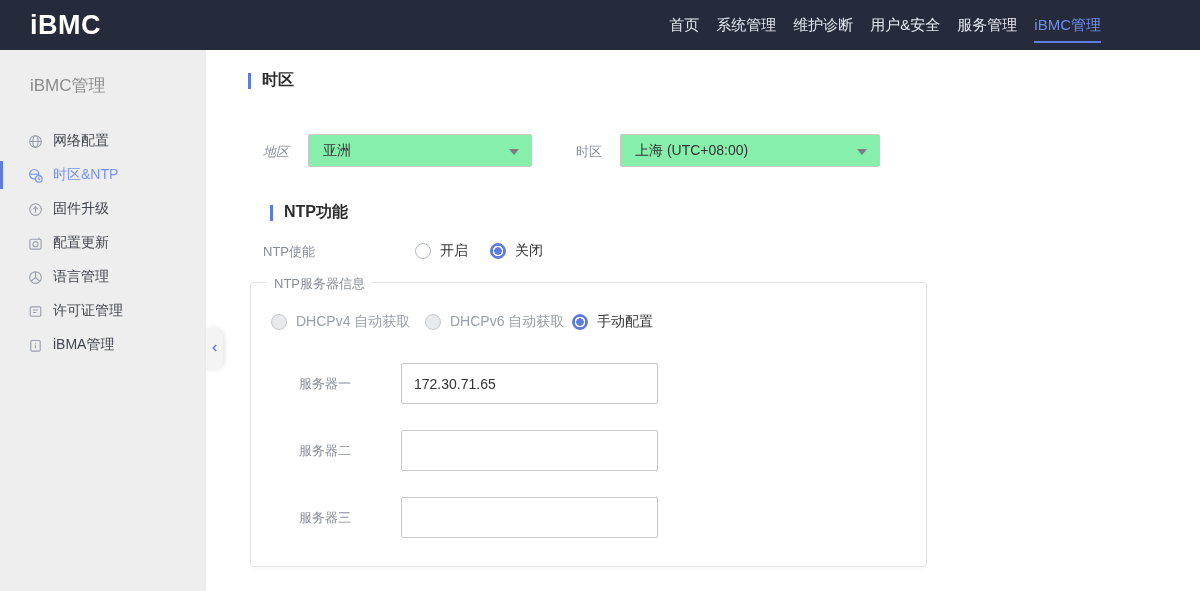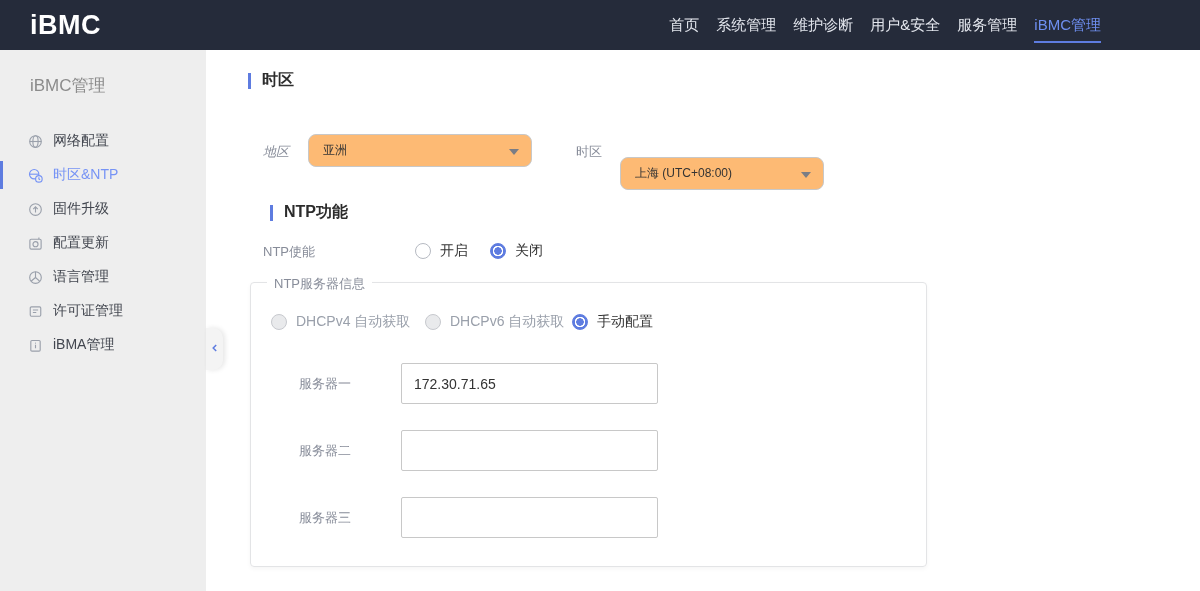--- a/index.html
+++ b/index.html
@@ -23,21 +23,21 @@
   .sb-item.active .sb-label { color:#7693f5; }
   .sb-item.active::before { content:""; position:absolute; left:0; top:3px; bottom:3px; width:3px; background:#5e7ce0; }
   .sb-ico svg { display:block; }
   .collapse-tab { position:absolute; left:206px; top:328px; width:17px; height:42px; background:#f4f4f4; border-radius:0 10px 10px 0; box-shadow:2px 0 5px rgba(0,0,0,.10); display:flex; align-items:center; justify-content:center; cursor:pointer; z-index:5; }
 
   
   .main { position:absolute; top:50px; left:206px; width:994px; height:541px; background:#fff; }
   .sec-title { position:absolute; display:flex; align-items:center; font-size:16px; font-weight:bold; color:#2c2c2c; }
   .sec-title .bar { width:3px; height:16px; background:#5e7ce0; margin-right:11px; }
   .fld-label { position:absolute; font-size:13px; color:#878c99; }
-  .selectbox { position:absolute; height:33px; border:1px solid #c8c8c8; border-radius:8px; background:#fdba74; display:flex; align-items:center; padding:0 28px 0 14px; font-size:12px; color:#333; cursor:pointer; }
+  .selectbox { position:absolute; height:33px; border:1px solid #c8c8c8; border-radius:2px; background:#86efac; display:flex; align-items:center; padding:0 28px 0 14px; font-size:14px; color:#333; cursor:pointer; }
   .caret { position:absolute; right:12px; top:14px; width:0; height:0; border-left:5px solid transparent; border-right:5px solid transparent; border-top:6px solid #7a7d85; }
 
   .radio-group { position:absolute; display:flex; align-items:center; cursor:pointer; }
   .radio { width:16px; height:16px; border-radius:50%; border:1px solid #b6bac2; background:#fff; flex:0 0 16px; }
   .radio.checked { border:1px solid #5e7ce0; background:radial-gradient(circle at center, #5e7ce0 0 3.5px, #ffffff 4px 5px, #5e7ce0 5.5px 8px); }
   .radio.disabled { border:1px solid #c7c9ce; background:#e9eaec; }
   .radio-label { margin-left:9px; font-size:14px; color:#333; }
   .radio-label.dim { color:#9aa0ab; }
 
   .fieldset { position:absolute; left:44px; top:232px; width:677px; height:285px; border:1px solid #e3e4e6; border-radius:4px; box-shadow:0 2px 4px rgba(0,0,0,.04); }
@@ -157,21 +157,21 @@
       <span>时区</span>
     </div>
 
     <div class="fld-label" style="left:57px; top:93px;font-style:italic;">地区</div>
     <div class="selectbox" style="left:102px; top:84px; width:224px;">
       <span>亚洲</span>
       <span class="caret"></span>
     </div>
 
     <div class="fld-label" style="left:370px; top:93px;">时区</div>
-    <div class="selectbox" style="left:414px; top:84px; width:204px;margin-top:23px;">
+    <div class="selectbox" style="left:414px; top:84px; width:260px;">
       <span>上海 (UTC+08:00)</span>
       <span class="caret"></span>
     </div>
 
     <div class="sec-title" style="left:42px; top:152px;padding-left:22px;">
       <span class="bar"></span>
       <span>NTP功能</span>
     </div>
 
     <div class="fld-label" style="left:57px; top:193px;">NTP使能</div>

